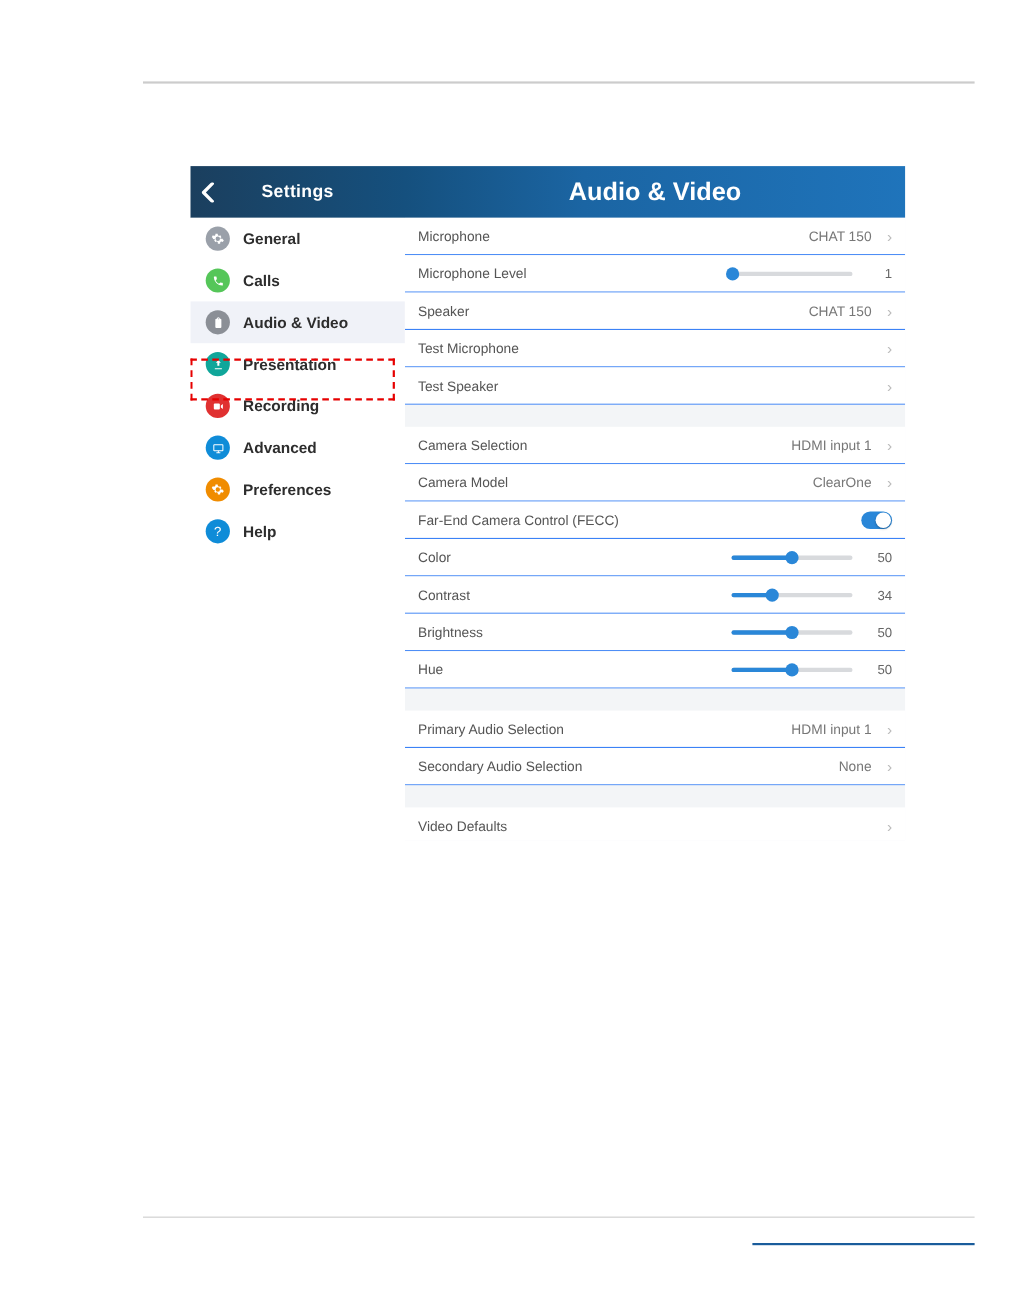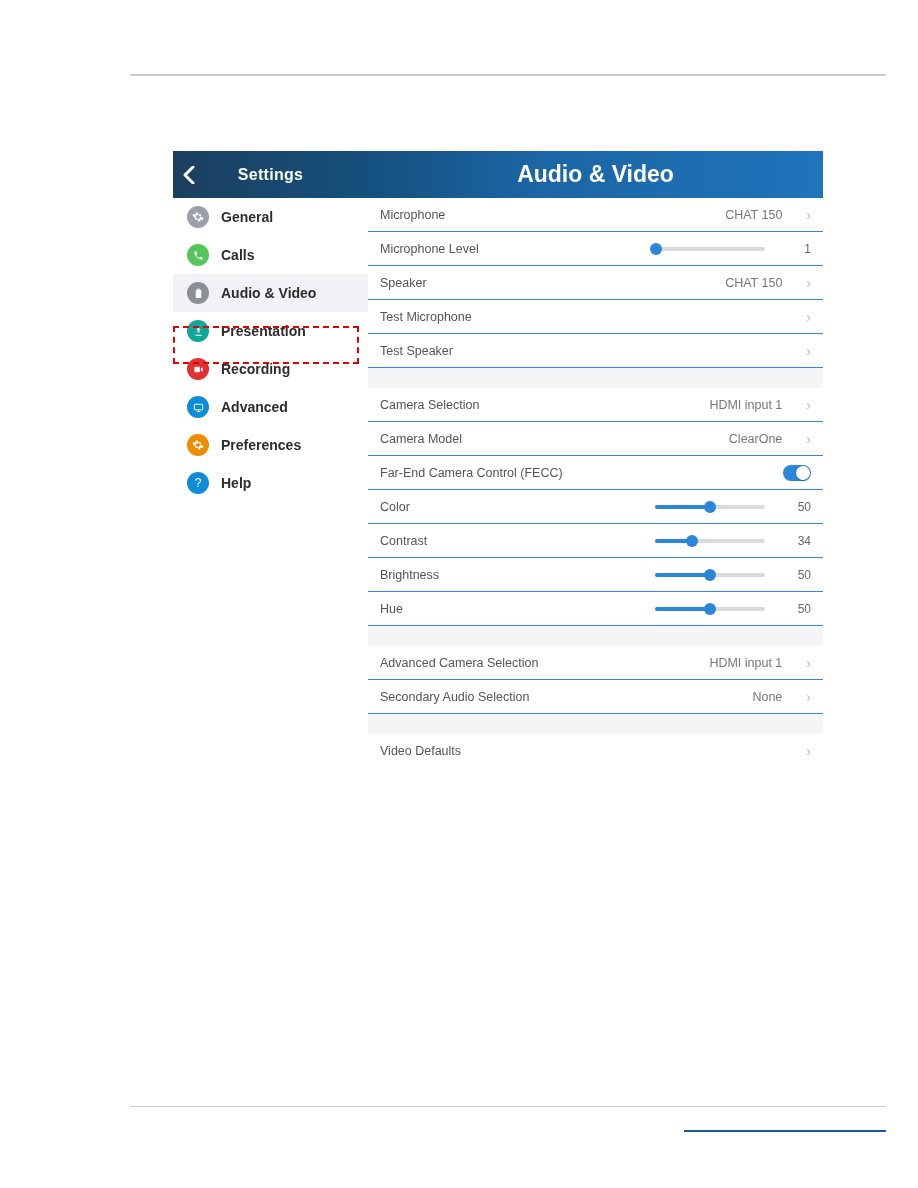--- a/index.html
+++ b/index.html
@@ -43,21 +43,21 @@
   .ic-help   { background:#0f8cd8; }
 
   .highlight-box {
     position: absolute; left: 0px; top: 128px; width: 186px; height: 38px;
     border: 2px dashed #e60000; pointer-events: none;
   }
 
   .content { flex:1; background:#f3f5f7; overflow:hidden; }
   .row { background:#fff; border-bottom:1px solid #3b82f6; height: 34px; display:flex; align-items:center; padding:0 12px; justify-content: space-between; font-size:12.5px; color:#444; }
   .row .rlabel { color:#555; }
-  .row .rval { display:flex; align-items:center; gap:24px; color:#777; }
+  .row .rval { display:flex; align-items:center; gap:14px; color:#777; }
   .chev { color:#bbb; font-size:14px; }
   .gap { height: 20px; background:#f3f5f7; }
 
   .slider { position: relative; width: 110px; height: 4px; background:#d8dadd; border-radius:2px; }
   .slider .fill { position:absolute; left:0; top:0; bottom:0; background:#2a87d8; border-radius:2px; }
   .slider .knob { position:absolute; top:50%; width:12px; height:12px; background:#2a87d8; border-radius:50%; transform:translate(-50%,-50%); }
   .slval { width: 22px; text-align:right; color:#666; font-size:12px; }
 
   .toggle { width:28px; height:16px; border-radius:8px; background:#ccd0d6; position:relative; }
   .toggle.on { background:#2a87d8; }
@@ -283,21 +283,21 @@
                 <span class="fill" style="width: 50%;"></span>
                 <span class="knob" style="left: 50%;"></span>
               </span>
             <span class="slval">50</span>
           </span>
         </div>
 
         <div class="gap"></div>
 
         <div class="row">
-          <span class="rlabel">Advanced Camera Selection</span>
+          <span class="rlabel">Primary Audio Selection</span>
           <span class="rval">
             <span>HDMI input 1</span>
             <span class="chev">›</span>
           </span>
         </div>
 
         <div class="row">
           <span class="rlabel">Secondary Audio Selection</span>
           <span class="rval">
             <span>None</span>

